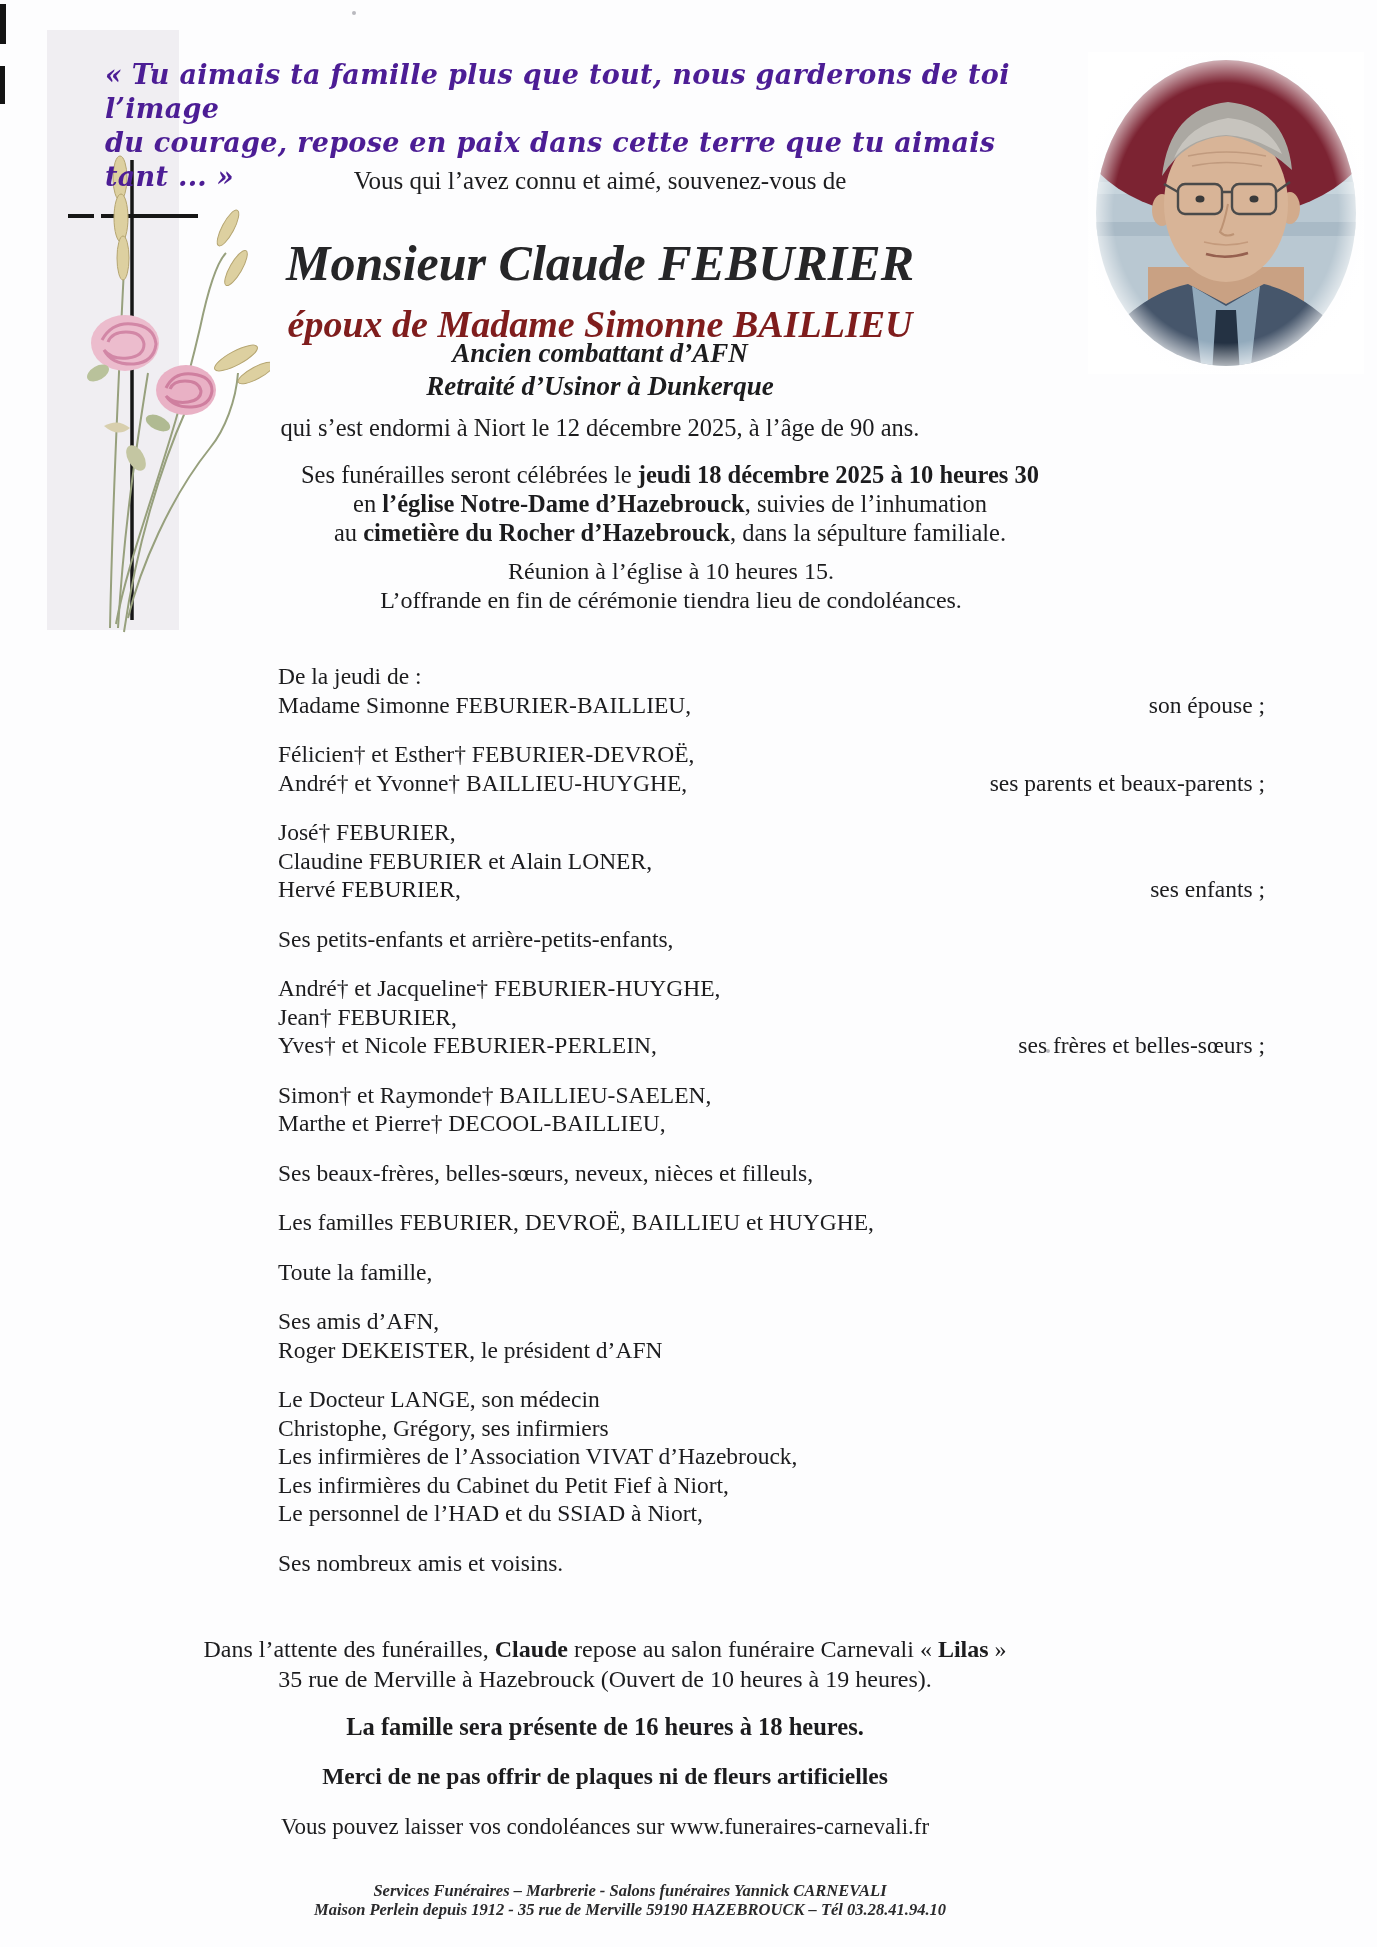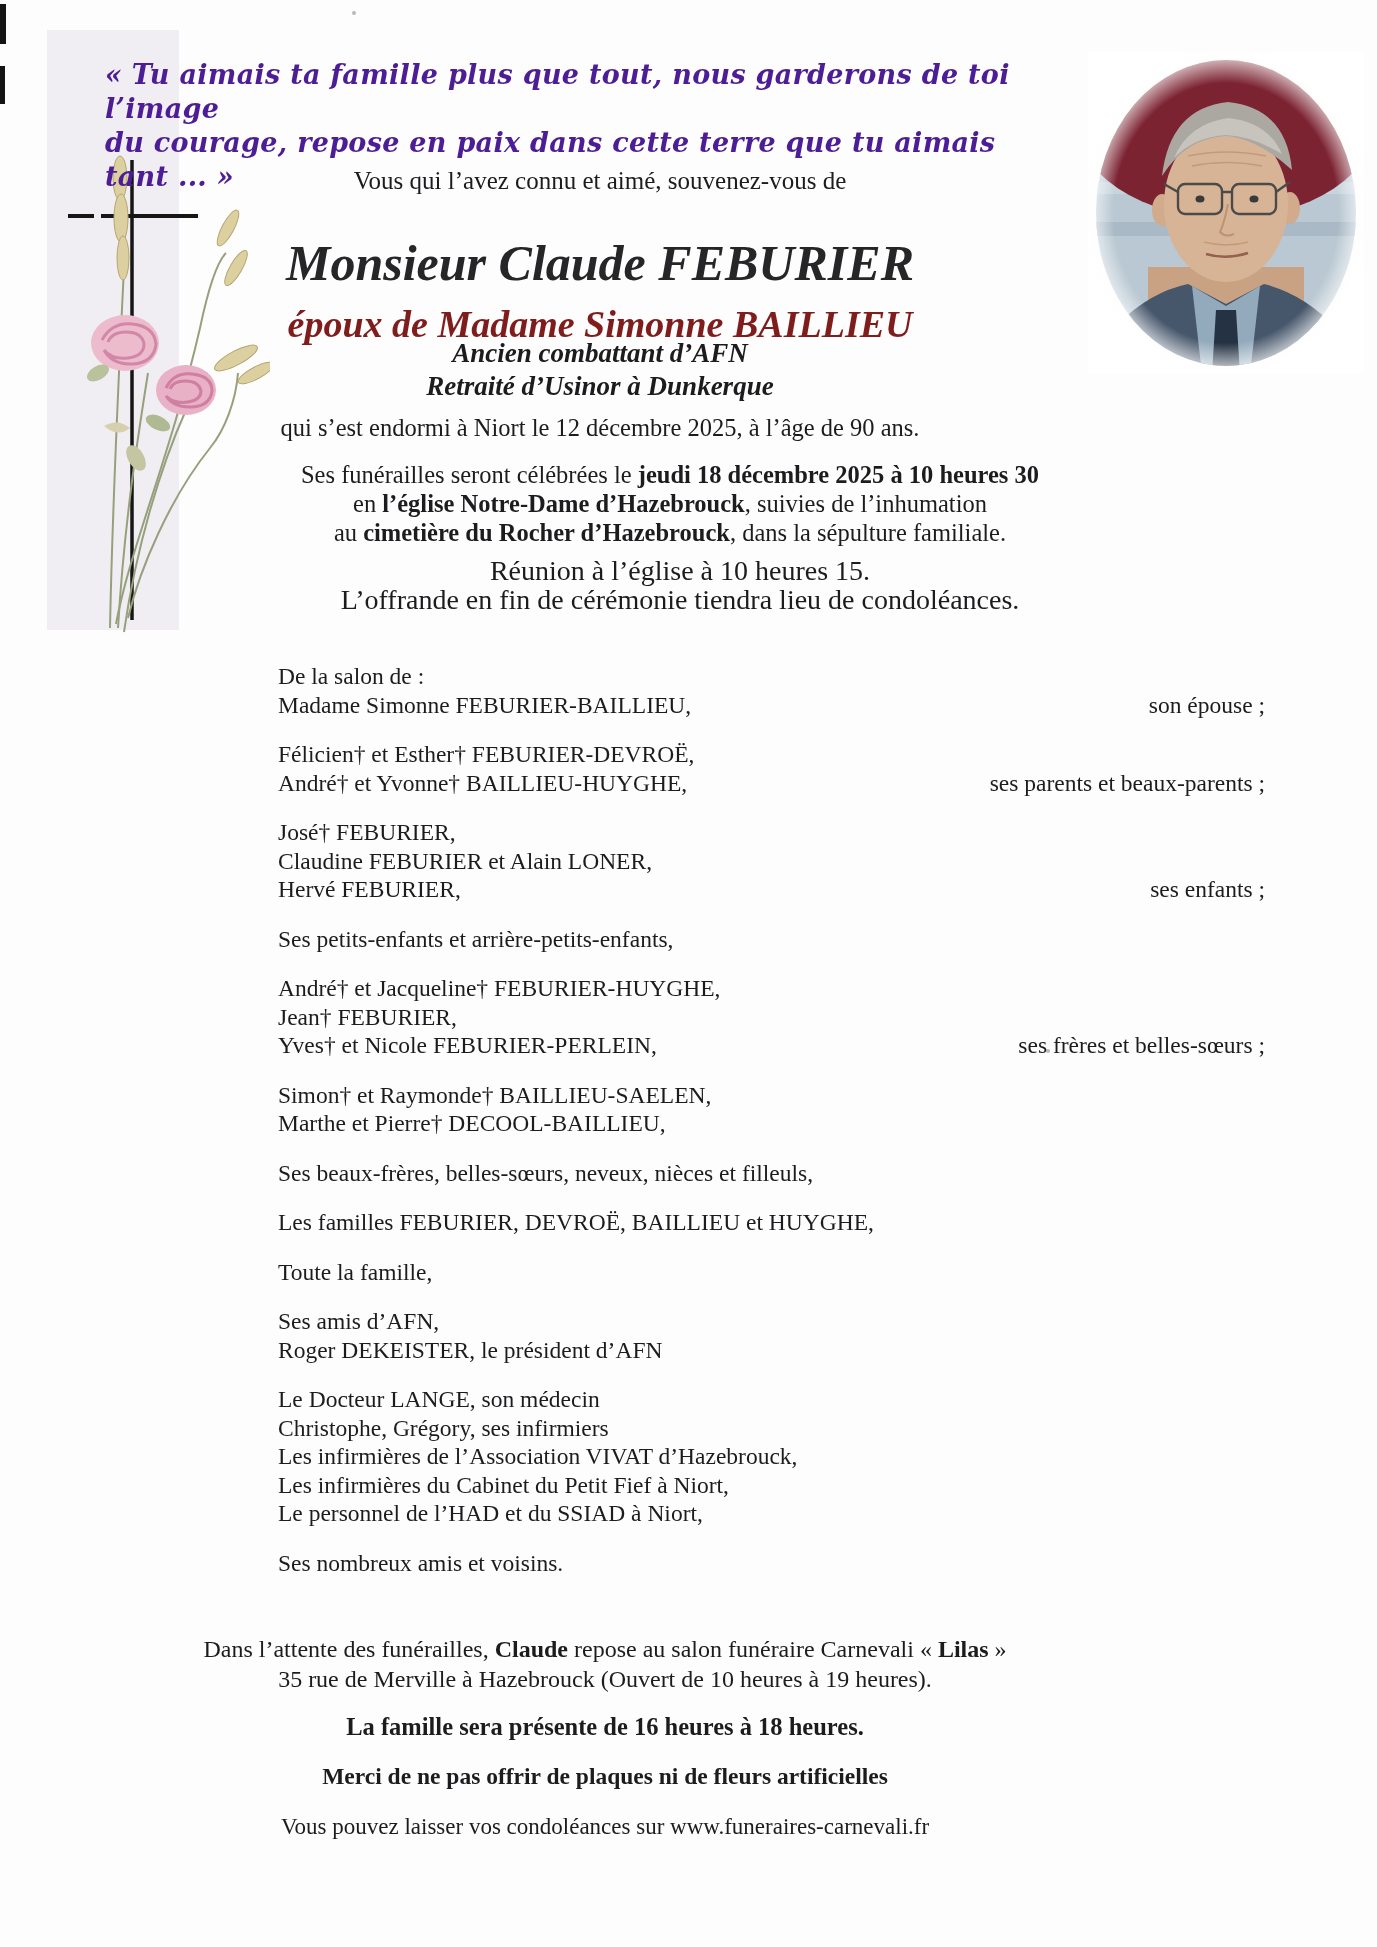--- a/index.html
+++ b/index.html
@@ -20,21 +20,21 @@
     font-style:italic;font-weight:bold;font-size:27px;line-height:34px;color:#4c1d95;
     letter-spacing:.3px;
   }
   .intro{left:60px;top:167px;width:1080px;font-size:25px;}
   .name{left:60px;top:237px;width:1080px;font-size:50px;line-height:52px;font-weight:bold;font-style:italic;color:#262628;}
   .spouse{left:60px;top:304px;width:1080px;font-size:38px;line-height:40px;font-weight:bold;font-style:italic;color:#7f1d1d;}
   .dist1{left:60px;top:338px;width:1080px;font-size:27px;line-height:30px;font-weight:bold;font-style:italic;text-align:center;}
   .dist2{left:60px;top:371px;width:1080px;font-size:27px;line-height:30px;font-weight:bold;font-style:italic;}
   .death{left:60px;top:413px;width:1080px;font-size:24.5px;line-height:30px;}
   .funeral{left:210px;top:460px;width:920px;font-size:24.5px;line-height:29px;}
-  .meeting{left:220px;top:557px;width:920px;font-size:28px;line-height:28.5px;}
+  .meeting{left:211px;top:557px;width:920px;font-size:24px;line-height:28.5px;}
   .list{left:278px;top:662px;width:987px;font-size:23.5px;line-height:28.5px;}
   .grp{margin:0 0 21px 0;}
   .fl{position:relative;width:100%;}
   .rel{position:absolute;right:0;top:0;}
   .closing1{left:130px;top:1635px;width:950px;font-size:24px;line-height:29.5px;}
   .presence{left:130px;top:1713px;width:950px;font-size:24.5px;font-weight:bold;}
   .merci{left:130px;top:1763px;width:950px;font-size:23.5px;font-weight:bold;}
   .condol{left:130px;top:1814px;width:950px;font-size:23px;}
   .footer{left:75px;top:1882px;width:1110px;font-size:16.5px;line-height:18.5px;font-weight:bold;font-style:italic;color:#2a2a2c;}
   .photo{left:1088px;top:52px;width:276px;height:322px;}
@@ -153,21 +153,21 @@
     <div><span>au </span><span class="b">cimetière du Rocher d’Hazebrouck</span><span>, dans la sépulture familiale.</span></div>
   </div>
 
   <div class="abs meeting c">
     <div>Réunion à l’église à 10 heures 15.</div>
     <div>L’offrande en fin de cérémonie tiendra lieu de condoléances.</div>
   </div>
 
   <div class="abs list">
     <div class="grp">
-      <div class="fl"><span>De la salon de :</span></div>
+      <div class="fl"><span>De la jeudi de :</span></div>
       <div class="fl"><span>Madame Simonne FEBURIER-BAILLIEU,</span><span class="rel">son épouse ;</span></div>
     </div>
     <div class="grp">
       <div class="fl"><span>Félicien† et Esther† FEBURIER-DEVROË,</span></div>
       <div class="fl"><span>André† et Yvonne† BAILLIEU-HUYGHE,</span><span class="rel">ses parents et beaux-parents ;</span></div>
     </div>
     <div class="grp">
       <div class="fl"><span>José† FEBURIER,</span></div>
       <div class="fl"><span>Claudine FEBURIER et Alain LONER,</span></div>
       <div class="fl"><span>Hervé FEBURIER,</span><span class="rel">ses enfants ;</span></div>
@@ -210,14 +210,18 @@
   </div>
 
   <div class="abs closing1 c">
     <div><span>Dans l’attente des funérailles, </span><span class="b">Claude</span><span> repose au salon funéraire Carnevali « </span><span class="b">Lilas</span><span> »</span></div>
     <div>35 rue de Merville à Hazebrouck (Ouvert de 10 heures à 19 heures).</div>
   </div>
   <div class="abs presence c">La famille sera présente de 16 heures à 18 heures.</div>
   <div class="abs merci c">Merci de ne pas offrir de plaques ni de fleurs artificielles</div>
   <div class="abs condol c">Vous pouvez laisser vos condoléances sur www.funeraires-carnevali.fr</div>
 
+  <div class="abs footer c">
+    <div>Services Funéraires – Marbrerie - Salons funéraires Yannick CARNEVALI</div>
+    <div>Maison Perlein depuis 1912 - 35 rue de Merville 59190 HAZEBROUCK – Tél 03.28.41.94.10</div>
+  </div>
 
 </div>
 
 </body></html>

